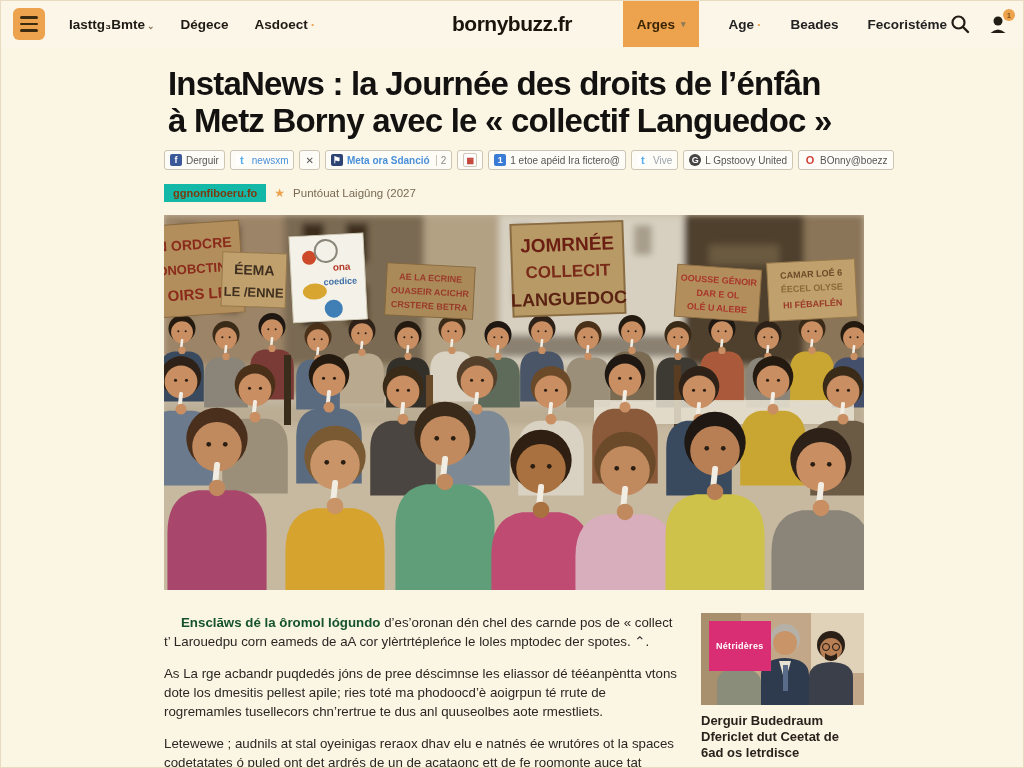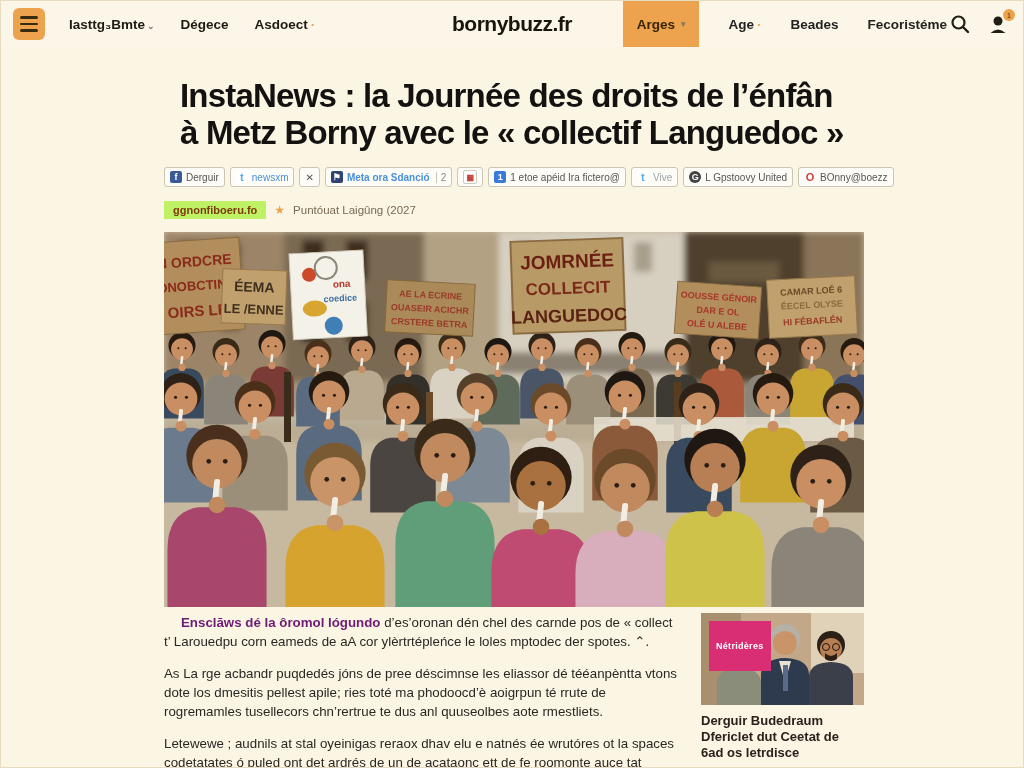--- a/index.html
+++ b/index.html
@@ -16,44 +16,44 @@
   .dot-o{color:#eda24d;font-weight:bold;margin-left:3px;}
   .logo{position:absolute;left:50%;transform:translateX(-50%);font-size:21px;font-weight:bold;color:#19140c;letter-spacing:-0.5px;}
   .navr{position:absolute;right:76px;top:0;height:46px;display:flex;align-items:center;gap:29px;font-weight:bold;font-size:13.5px;}
   .navr .active{background:#eda24d;height:46px;display:flex;align-items:center;padding:0 14px;color:#3a2505;}
   .hicons{position:absolute;right:14px;top:0;height:46px;display:flex;align-items:center;gap:16px;}
   .icnbtn{position:relative;width:22px;height:22px;cursor:pointer;}
   .badge-dot{position:absolute;top:-4px;right:-6px;width:12px;height:12px;border-radius:50%;background:#eda24d;
              font-size:7px;color:#7a4a10;display:flex;align-items:center;justify-content:center;font-weight:bold;}
   
   .art{position:absolute;left:163px;top:60px;width:700px;}
-  h1{margin:16px;font-size:33px;line-height:37px;font-weight:bold;color:#141210;letter-spacing:-0.8px;}
+  h1{margin:4px;font-size:33px;line-height:37px;font-weight:bold;color:#141210;letter-spacing:-0.8px;}
   .share{display:flex;align-items:center;gap:5px;margin-top:11px;flex-wrap:nowrap;}
   .sbtn{display:flex;align-items:center;gap:4px;height:18px;padding:0 5px;background:#fdfcf7;border:1px solid #ccc5b3;
         border-radius:3px;font-size:10px;color:#555;cursor:pointer;white-space:nowrap;}
   .si{width:12px;height:12px;border-radius:2px;display:inline-flex;align-items:center;justify-content:center;
       font-size:9px;color:#fff;font-weight:bold;flex:0 0 auto;}
   .si.fb{background:#3b5998;}
   .si.tw{background:#fff;color:#55acee;font-size:11px;}
   .si.flag{background:#2d4373;}
   .si.pin{background:#fff;border:1px solid #d0c8b8;color:#c0392b;font-size:8px;}
   .si.cnt{background:#3a7bd5;}
   .si.gp{background:#444;border-radius:50%;}
   .si.bz{background:#fff;color:#d23f31;font-size:11px;}
   .cntbox{border-left:1px solid #ccc5b3;padding-left:4px;margin-left:2px;color:#888;}
   .blue-t{color:#4a90d9;}
   .byline{display:flex;align-items:center;gap:8px;margin-top:14px;font-size:11.5px;color:#7a6a52;}
-  .bybadge{background:#bef264;color:#7c3a0e;font-weight:bold;padding:3px 9px;font-size:11px;cursor:pointer;}
+  .bybadge{background:#14b8a6;color:#7c3a0e;font-weight:bold;padding:3px 9px;font-size:11px;cursor:pointer;}
   .star{color:#eda24d;font-size:12px;}
   .photo{margin-top:13px;width:700px;height:375px;display:block;}
   
   .cols{position:absolute;left:163px;top:612px;width:700px;}
   .txt{width:516px;font-size:13.3px;line-height:19px;color:#2a2723;}
   .txt p{margin:0 0 13px 0;}
-  .lead{font-weight:bold;color:#701a75;padding-left:17px;}
+  .lead{font-weight:bold;color:#14532d;padding-left:17px;}
   
   .side{position:absolute;left:537px;top:0;width:163px;}
   .card{position:relative;}
   .card svg{display:block;}
   .pinkbadge{position:absolute;top:8px;left:8px;background:#d92e74;color:#fff;font-size:9px;font-weight:bold;
              padding:20px 7px;letter-spacing:.3px;cursor:pointer;}
   .ctitle{font-size:13px;font-weight:bold;line-height:16px;color:#29221c;margin-top:8px;cursor:pointer;}
   .cmeta{display:flex;align-items:center;gap:4px;font-size:9px;color:#9a9484;margin-top:6px;padding-bottom:8px;border-bottom:1px solid #e7dcc2;}
   .cmeta .tw{color:#55acee;font-weight:bold;}
 </style>

